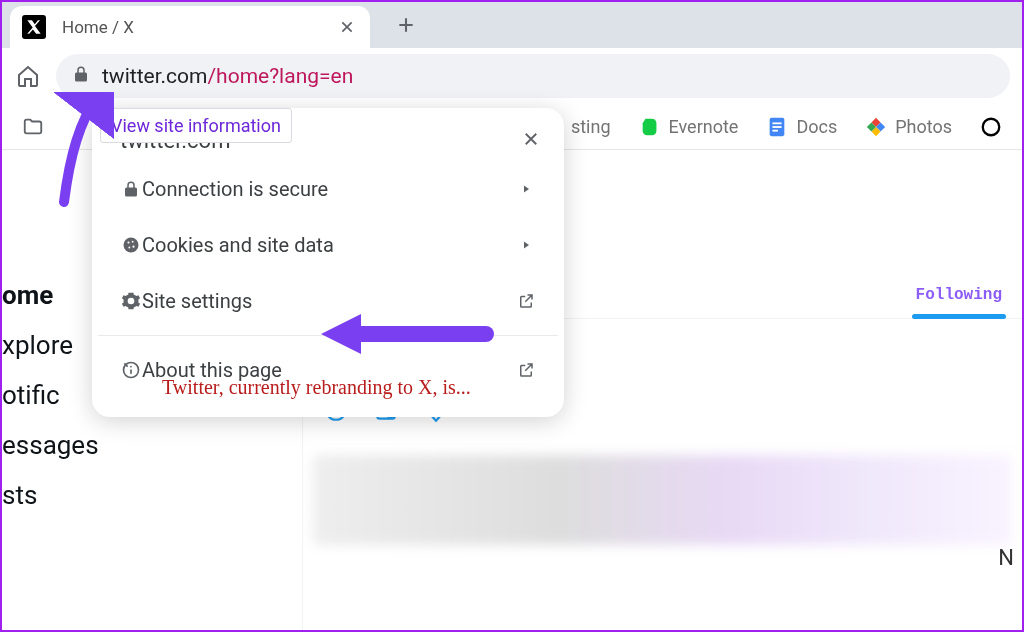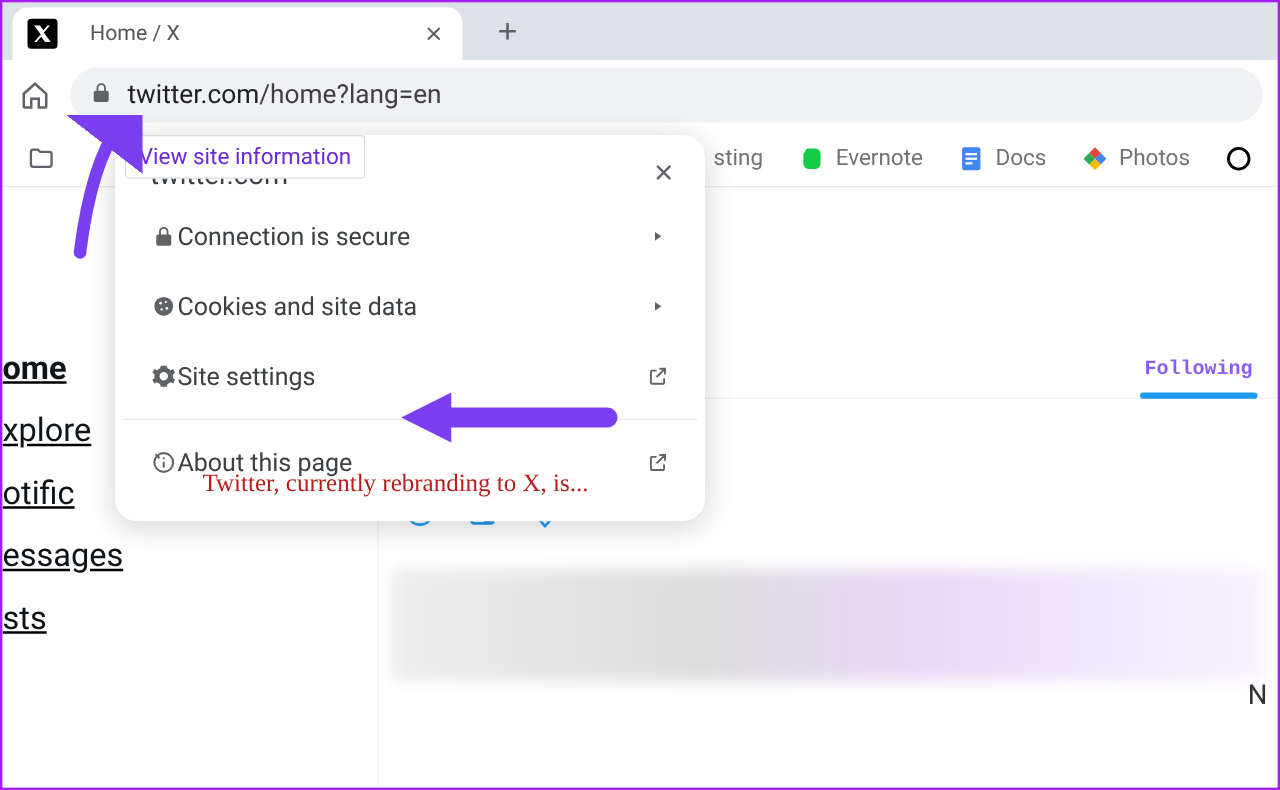--- a/index.html
+++ b/index.html
@@ -22,21 +22,21 @@
     padding-left: 8px;
   }
   .tab {
     display: flex;
     align-items: center;
     background: #fff;
     height: 42px;
     width: 360px;
     border-radius: 12px 12px 0 0;
     padding: 0 12px;
-    gap: 26px;
+    gap: 16px;
     margin-top: 4px;
   }
   .favicon {
     width: 24px; height: 24px;
     background: #000;
     display: flex;
     align-items: center;
     justify-content: center;
     border-radius: 3px;
   }
@@ -86,21 +86,21 @@
     border-radius: 26px;
     height: 44px;
     padding: 0 16px;
     gap: 12px;
   }
   .lock { color: #5f6368; }
   .url {
     font-size: 21px;
     color: #202124;
   }
-  .url .path { color: #404040; }
+  .url .path { color: #be185d; }
 
   
   .bookmarks {
     display: flex;
     align-items: center;
     height: 46px;
     background: #fff;
     padding: 0 20px;
     gap: 28px;
     border-bottom: 1px solid #e5e5e5;
@@ -119,21 +119,20 @@
   .page {
     display: flex;
     height: calc(100% - 148px);
     background: #fff;
     position: relative;
   }
   .sidebar {
     width: 300px;
     padding-top: 120px;
     padding-left: 0;
-    text-decoration: underline;
   }
   .nav-item {
     font-size: 26px;
     color: #0f1419;
     padding: 10px 0;
     font-weight: 400;
     cursor: pointer;
     white-space: nowrap;
   }
   .nav-item.bold { font-weight: 700; }

